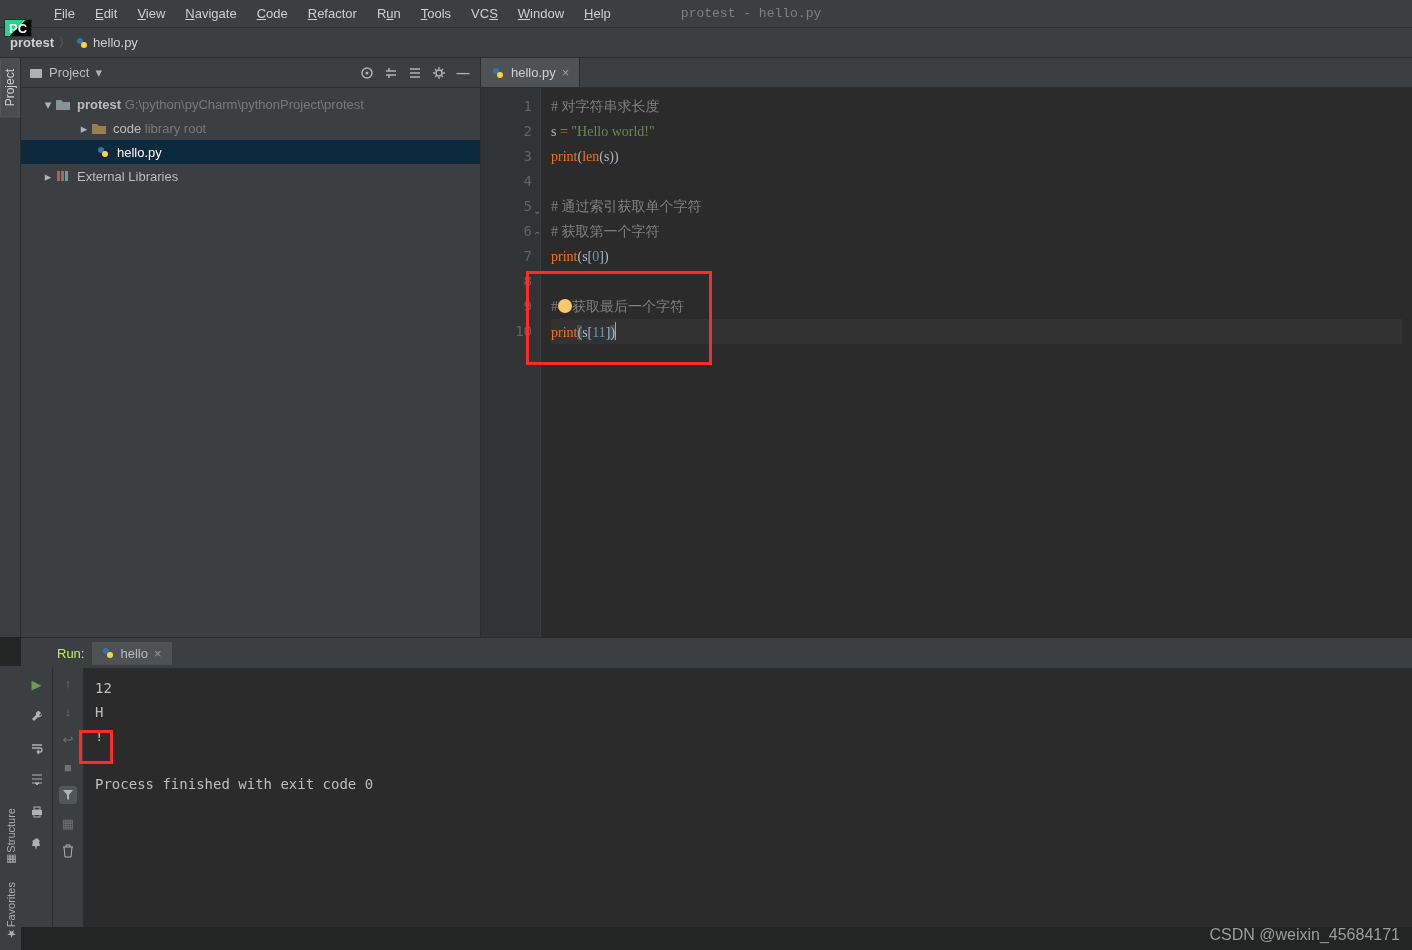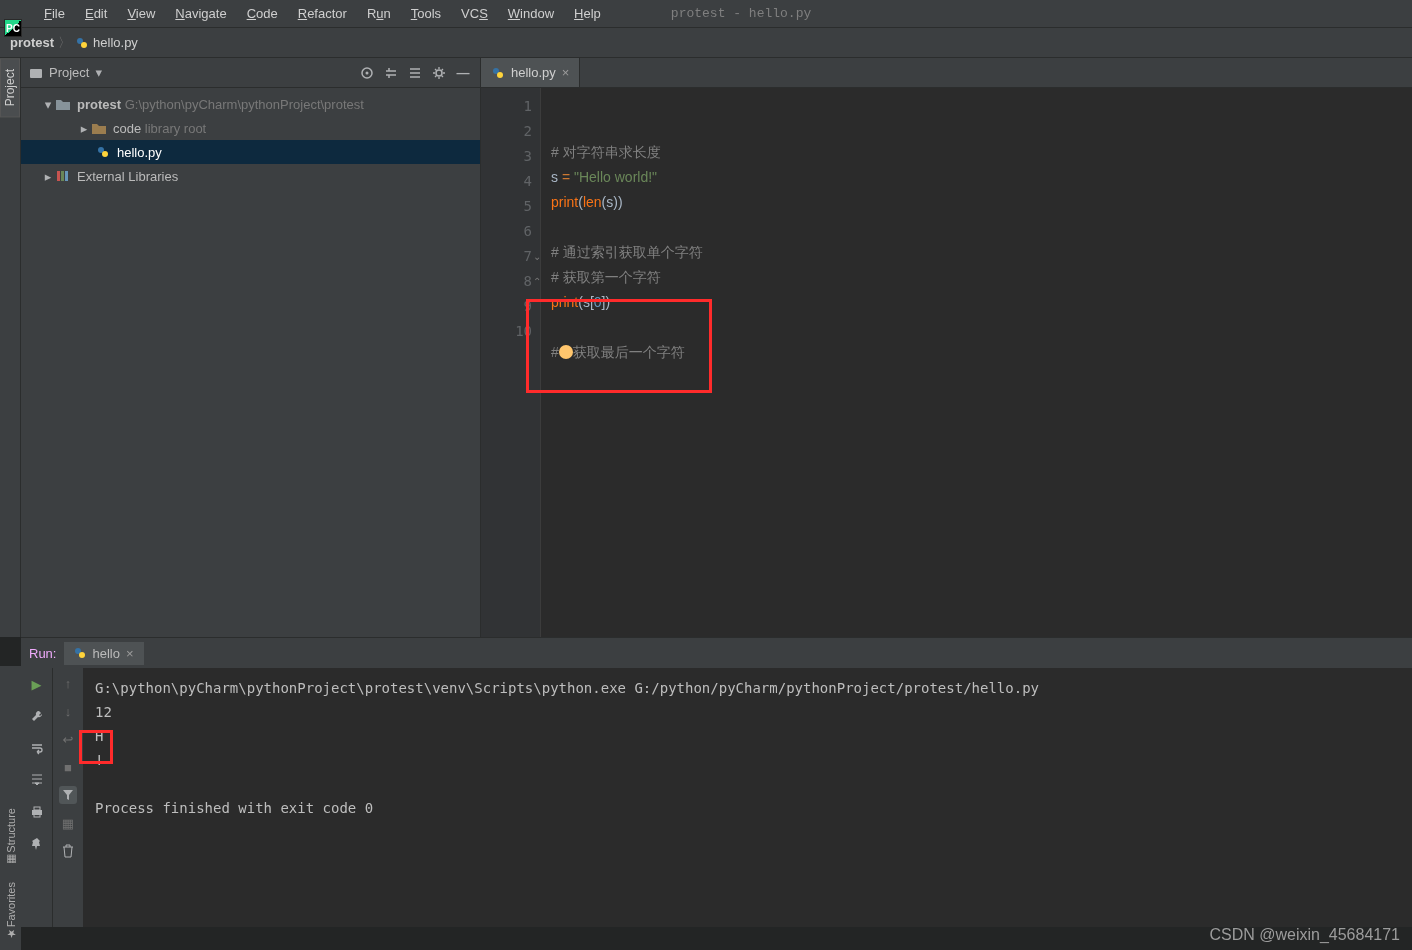--- a/index.html
+++ b/index.html
@@ -15,26 +15,26 @@
   
   .menubar {
     height: 28px;
     background: #3c3f41;
     border-bottom: 1px solid #2b2d2d;
     display: flex;
     align-items: center;
     padding: 0 4px;
   }
   .app-icon {
-    width: 18px; height: 18px;
+    width: 28px; height: 18px;
     background: linear-gradient(135deg, #21d789 50%, #000 50%);
     border: 1px solid #2a2a2a;
     margin-right: 12px;
     display: inline-flex; align-items: center; justify-content: center;
-    font-size: 10px; font-weight: bold; color: #fff; margin-top: 29px;
+    font-size: 13px; font-weight: bold; color: #fff; margin-top: 29px;
   }
   .menu-item {
     padding: 4px 10px;
     cursor: default;
     color: #cfcfcf;
   }
   .menu-item .ul { text-decoration: underline; }
   .window-title {
     margin-left: 60px;
     color: #7f7f7f;
@@ -159,26 +159,25 @@
     border-right: 1px solid #3c3c3c;
     text-align: right;
     padding: 6px 8px 0 0;
     color: #606366;
     font-family: "Consolas", monospace;
     font-size: 14px;
     line-height: 25px;
   }
   .code {
     flex: 1;
-    padding: 24px 10px 0 10px;
-    font-family: Liberation Sans, sans-serif;
+    padding: 6px 10px 0 10px;
+    font-family: Liberation Serif, serif;
     font-size: 14px;
     line-height: 25px;
     position: relative;
-    margin-top: 28px;
   }
   .ln { height: 25px; position: relative; }
   .comment { color: #808080; }
   .func { color: #f97316; }
   .bracket { color: #a9b7c6; }
   .str { color: #6a8759; }
   .num { color: #6897bb; }
   .kw { color: #cc7832; }
   .ident { color: #a9b7c6; }
   .gutter-mark {
@@ -214,21 +213,21 @@
     border-top: 1px solid #2b2d2d;
     display: flex;
     flex-direction: column;
   }
   .run-header {
     height: 30px;
     background: #3c3f41;
     display: flex; align-items: center;
     padding-left: 8px;
   }
-  .run-header .label { color: #f0abfc; margin-right: 8px; }
+  .run-header .label { color: #bef264; margin-right: 8px; margin-left: 28px; }
   .run-tab {
     display: flex; align-items: center; gap: 6px;
     padding: 4px 10px;
     background: #4e5254;
   }
   .run-tab .close { color: #9c9c9c; }
   .run-body {
     flex: 1;
     display: flex;
   }
@@ -449,20 +448,21 @@
       <div class="code">
         <div class="ln"><span class="comment">#  对字符串求长度</span></div>
         <div class="ln"><span class="ident">s </span><span class="kw">=</span><span class="str"> "Hello world!"</span></div>
         <div class="ln"><span class="func">print</span><span class="bracket">(</span><span class="func">len</span><span class="bracket">(</span><span class="ident">s</span><span class="bracket">))</span></div>
         <div class="ln"></div>
         <div class="ln"><span class="gutter-mark">⌄</span><span class="comment">#  通过索引获取单个字符</span></div>
         <div class="ln"><span class="gutter-mark">⌃</span><span class="comment">#  获取第一个字符</span></div>
         <div class="ln"><span class="func">print</span><span class="bracket">(</span><span class="ident">s</span><span class="bracket">[</span><span class="num">0</span><span class="bracket">])</span></div>
         <div class="ln"></div>
         <div class="ln"><span class="comment">#</span><span class="bulb"></span><span class="comment">获取最后一个字符</span></div>
+        <div class="ln hl-row"><span class="func">print</span><span class="bracket paren-hl">(</span><span class="ident">s</span><span class="bracket">[</span><span class="num">11</span><span class="bracket">]</span><span class="bracket paren-hl">)</span><span class="caret-mark"></span></div>
         <div class="redbox redbox1"></div>
       </div>
     </div>
   </div>
 </div>
 
 <div class="run-panel">
   <div class="run-header">
     <span class="label">Run:</span>
     <div class="run-tab">
@@ -518,21 +518,20 @@
           </svg>
         </span>
       <span>▦</span>
       <span>
           <svg width="12" height="14">
             <path d="M1 3h10M4 3V1h4v2M2 3l1 10h6l1-10" stroke="#afb1b3" fill="none"></path>
           </svg>
         </span>
     </div>
     <div class="console">
-      <div>G:\python\pyCharm\pythonProject\protest\venv\Scripts\python.exe G:/python/pyCharm/pythonProject/protest/hello.py</div>
       <div>12</div>
       <div>H</div>
       <div>!</div>
       <div style="height:24px"></div>
       <div>Process finished with exit code 0</div>
       <div class="redbox2"></div>
     </div>
   </div>
 </div>
 

